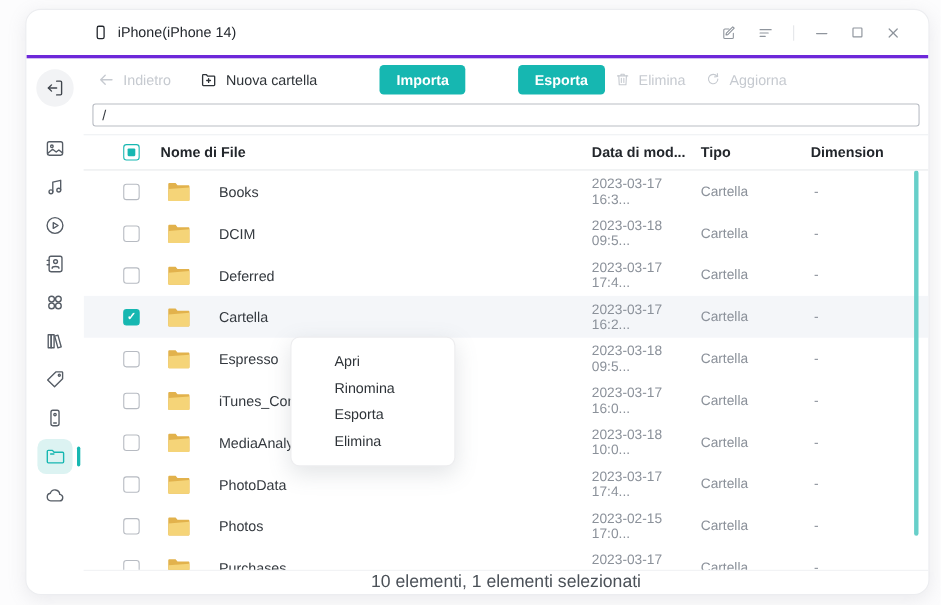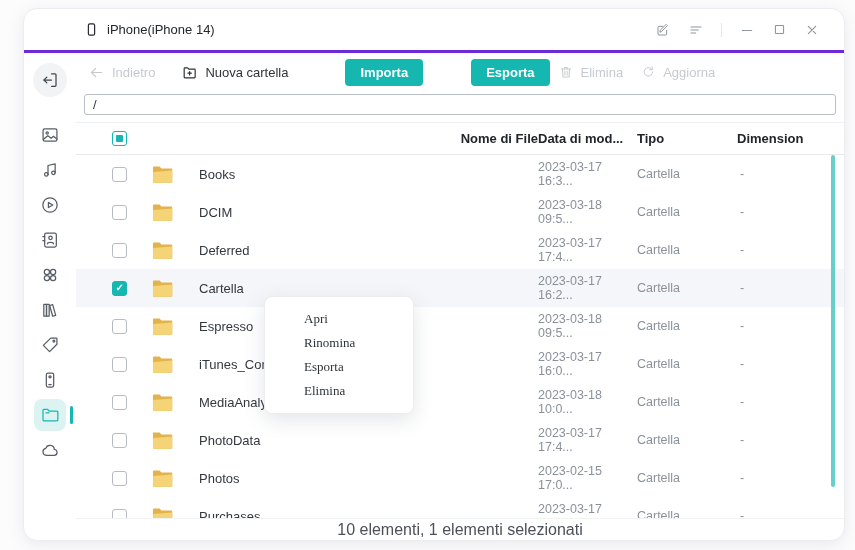--- a/index.html
+++ b/index.html
@@ -35,38 +35,38 @@
   .main{flex:1;display:flex;flex-direction:column;min-width:0;position:relative;}
   .toolbar{flex:0 0 38px;display:flex;align-items:center;padding-left:12px;}
   .tool{display:flex;align-items:center;gap:7px;font-size:13px;background:none;border:none;font-family:inherit;}
   .tool.disabled{color:#c6cad0;}
   .tool.dark{color:#2e3338;}
   .m-back{margin-right:26px;} .m-new{margin-right:17px;} .m-exp{margin-right:31px;} .m-del{margin-right:17px;}
   .btn{background:var(--accent);color:#fff;font-weight:700;font-size:13px;padding:6px 15px;border-radius:4px;border:none;font-family:inherit;margin-right:8px;margin-left:40px;}
   .pathbar{margin:3px 8px 0 8px;height:21px;border:1px solid #b9bdc4;border-radius:3px;display:flex;align-items:center;padding:0 8px;font-size:13px;color:#33383e;background:#fff;}
   .grid{display:grid;grid-template-columns:60px 402px 99px 100px 1fr;align-items:center;}
   .thead{height:33px;margin-top:7px;border-top:1px solid #eef0f3;border-bottom:1px solid #e7e9ec;font-size:13px;font-weight:700;color:#22262b;}
-  .th-name{padding-left:10px;text-align:right;} 
+  .th-name{padding-left:10px;} 
   .rows{flex:1;overflow:hidden;position:relative;}
   .row{height:38px;font-size:13px;color:#33383e;}
   .row.selected{background:#f4f6f9;}
   .name-cell{display:flex;align-items:center;gap:16px;}
   .name-cell svg{margin-left:16px;}
   .c-name{margin-left:10px;}
   .c-date,.c-type,.c-size{color:#8b919a;font-size:12.5px;}
   .c-size{padding-left:3px;}
   .cb{width:15px;height:15px;border:1px solid #b7bbc2;border-radius:3px;background:#fff;margin-left:36px;position:relative;flex:0 0 auto;}
   .cb.checked{background:var(--accent);border-color:var(--accent);}
   .cb.checked::after{content:"\2713";position:absolute;left:2.5px;top:0.5px;color:#fff;font-size:10px;font-weight:700;}
   .cb.indeterminate{border-color:var(--accent);}
   .cb.indeterminate::after{content:"";position:absolute;inset:3px;background:var(--accent);border-radius:1px;}
   .scrollbar{position:absolute;right:9px;top:0;width:4px;height:332px;border-radius:2px;background:var(--scrollbar);}
   .statusbar{flex:0 0 22px;border-top:1px solid #f1f2f4;display:flex;align-items:center;justify-content:center;font-size:16px;color:#4b5158;}
   
-  .menu{position:absolute;left:188px;top:243px;width:150px;background:#fff;border:1px solid #ededef;border-radius:8px;box-shadow:0 6px 20px rgba(100,110,120,.18);padding:10px 0;z-index:5;font-family:Liberation Serif, serif;}
+  .menu{position:absolute;left:188px;top:253px;width:150px;background:#fff;border:1px solid #ededef;border-radius:8px;box-shadow:0 6px 20px rgba(100,110,120,.18);padding:10px 0;z-index:5;}
   .menu-item{height:24px;line-height:24px;padding-left:39px;font-size:13px;color:#2e3338;cursor:default;}
 </style>
 </head>
 <body style="--accent: #16b7b1; --accent-light: #dcf3f2; --scrollbar: #67cfc9; --folder-back: #e2b24c; --folder-front: #f5d478;">
 
 <div class="window">
 
   <div class="titlebar">
     <div class="title">
       <span>

